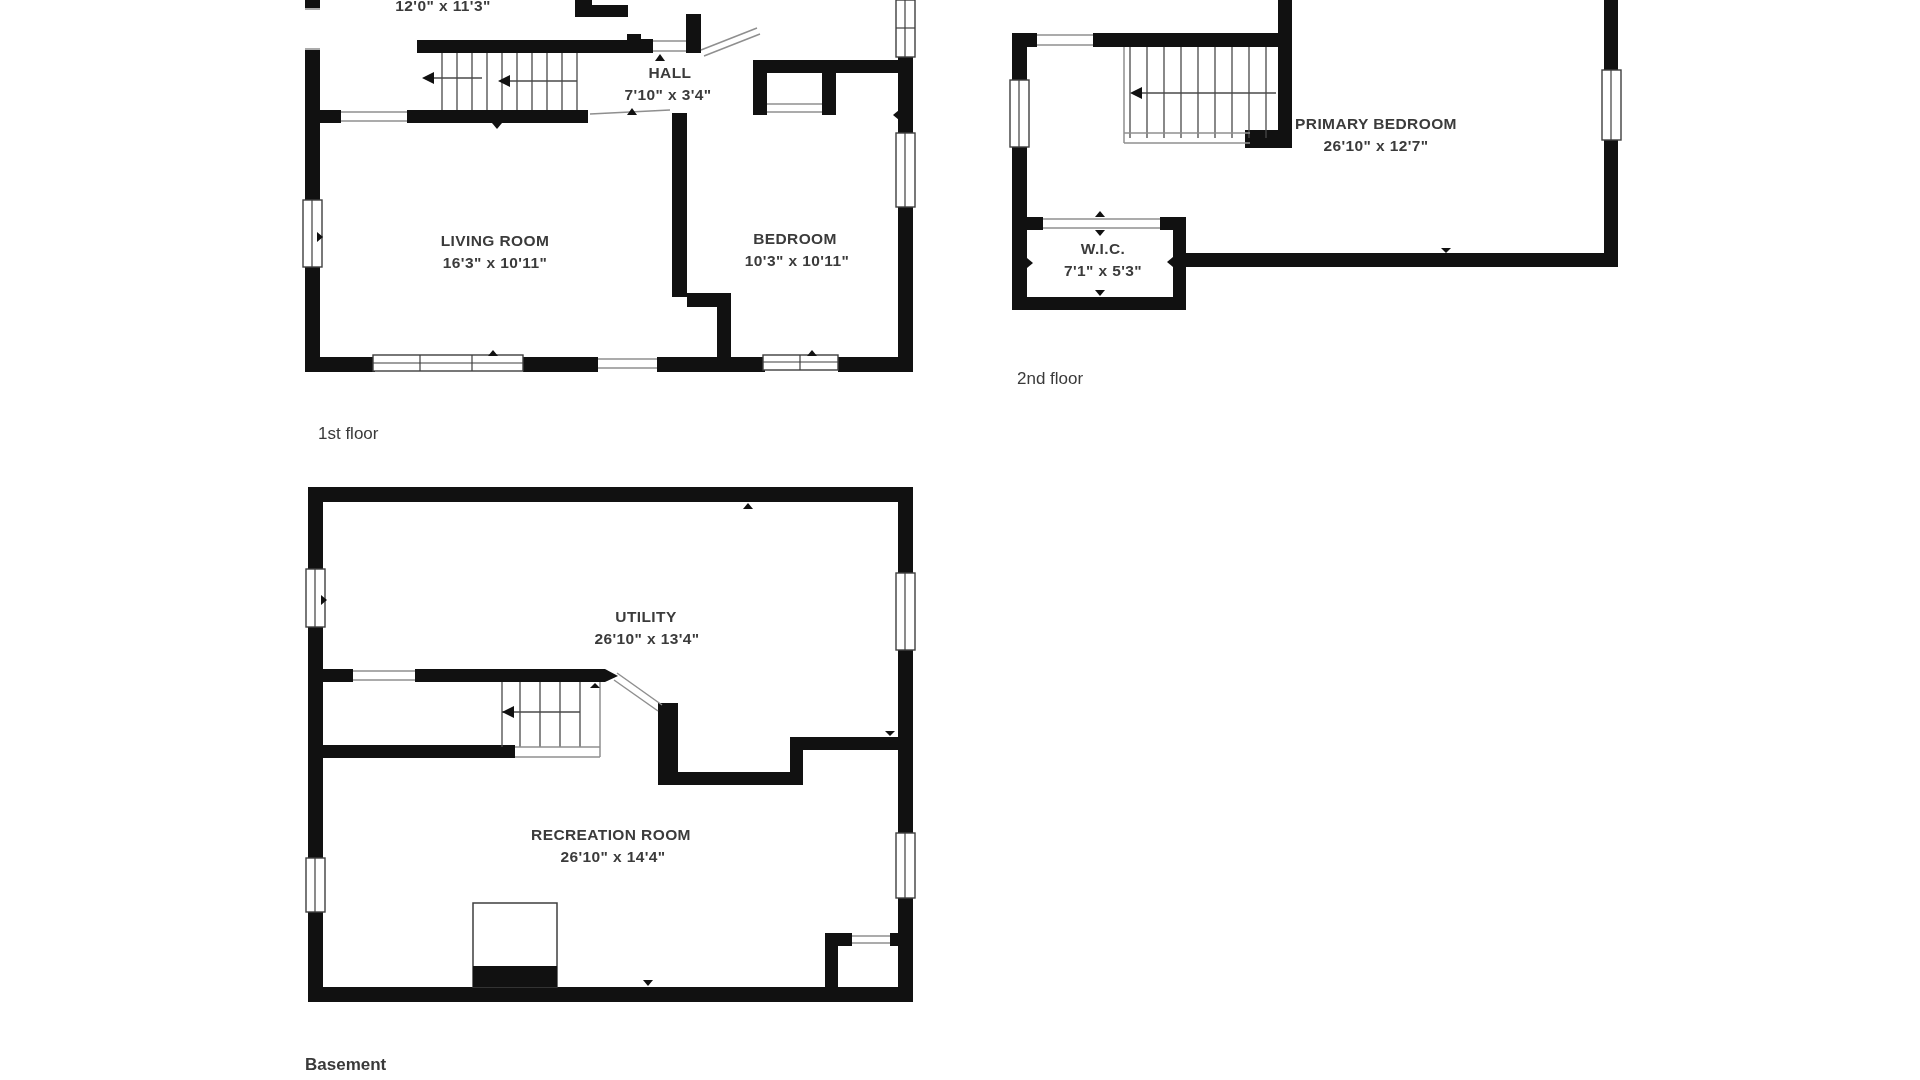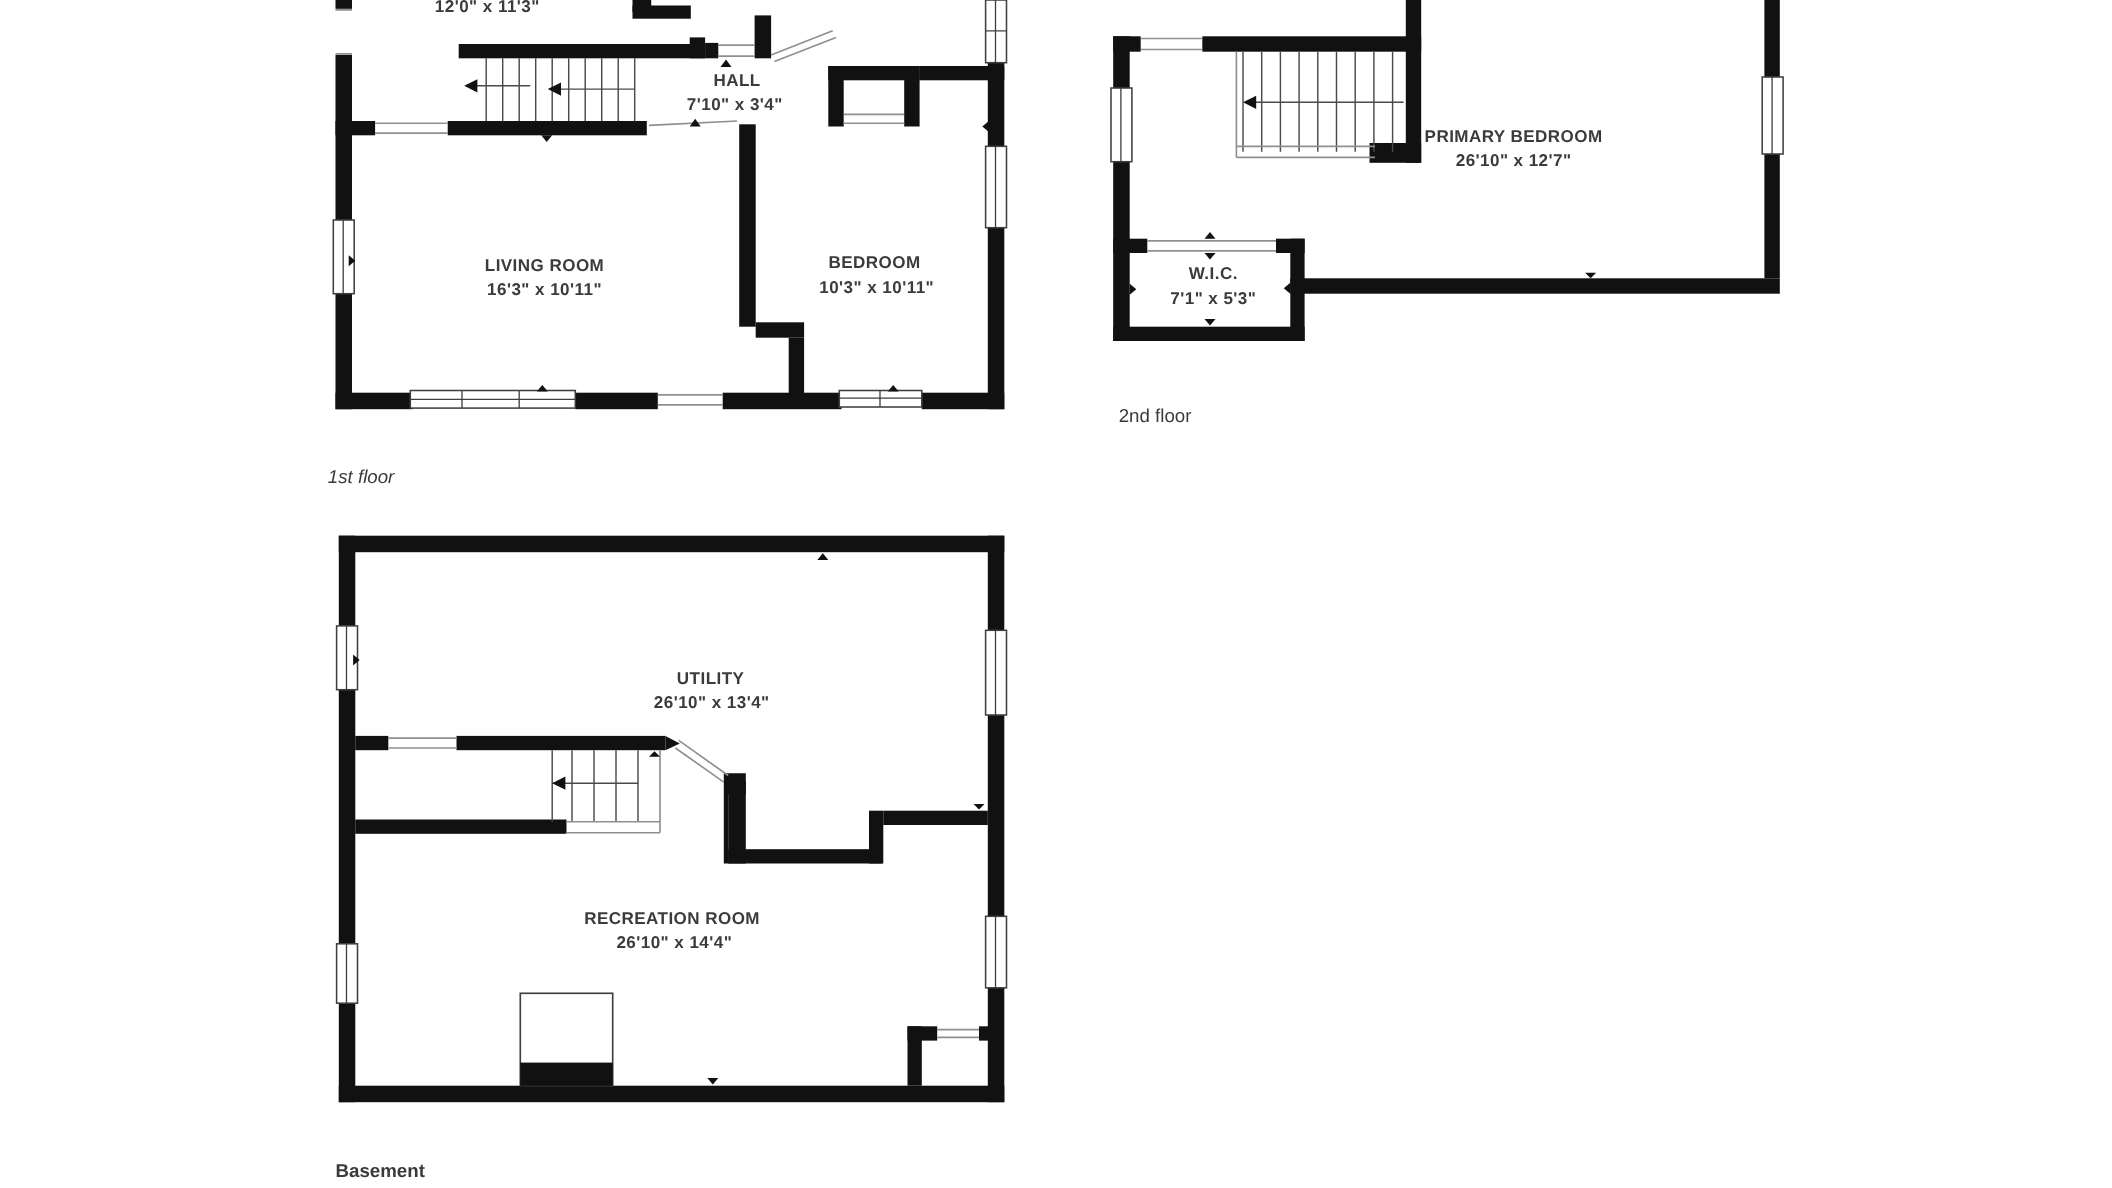--- a/index.html
+++ b/index.html
@@ -118,21 +118,21 @@
     </g>
 
     <text class="roomname" x="443" y="11">12'0" x 11'3"</text>
     <text class="roomname" x="670" y="78">HALL</text>
     <text class="roomname" x="668" y="100">7'10" x 3'4"</text>
     <text class="roomname" x="495" y="246">LIVING ROOM</text>
     <text class="roomname" x="495" y="268">16'3" x 10'11"</text>
     <text class="roomname" x="795" y="244">BEDROOM</text>
     <text class="roomname" x="797" y="266">10'3" x 10'11"</text>
   </svg>
-  <div class="floorlabel" style="left:298px;top:424px;font-style:italic;">1st floor</div>
+  <div class="floorlabel" style="left:318px;top:424px;">1st floor</div>
 
   <svg style="left:1000px;top:0px;" width="640" height="330" viewBox="1000 0 640 330">
     <g>
 
       <rect class="wall" x="1012" y="33" width="15" height="47"></rect>
       <rect class="wall" x="1012" y="147" width="15" height="163"></rect>
 
       <rect class="wall" x="1012" y="33" width="25" height="14"></rect>
       <rect class="wall" x="1093" y="33" width="199" height="14"></rect>
 

